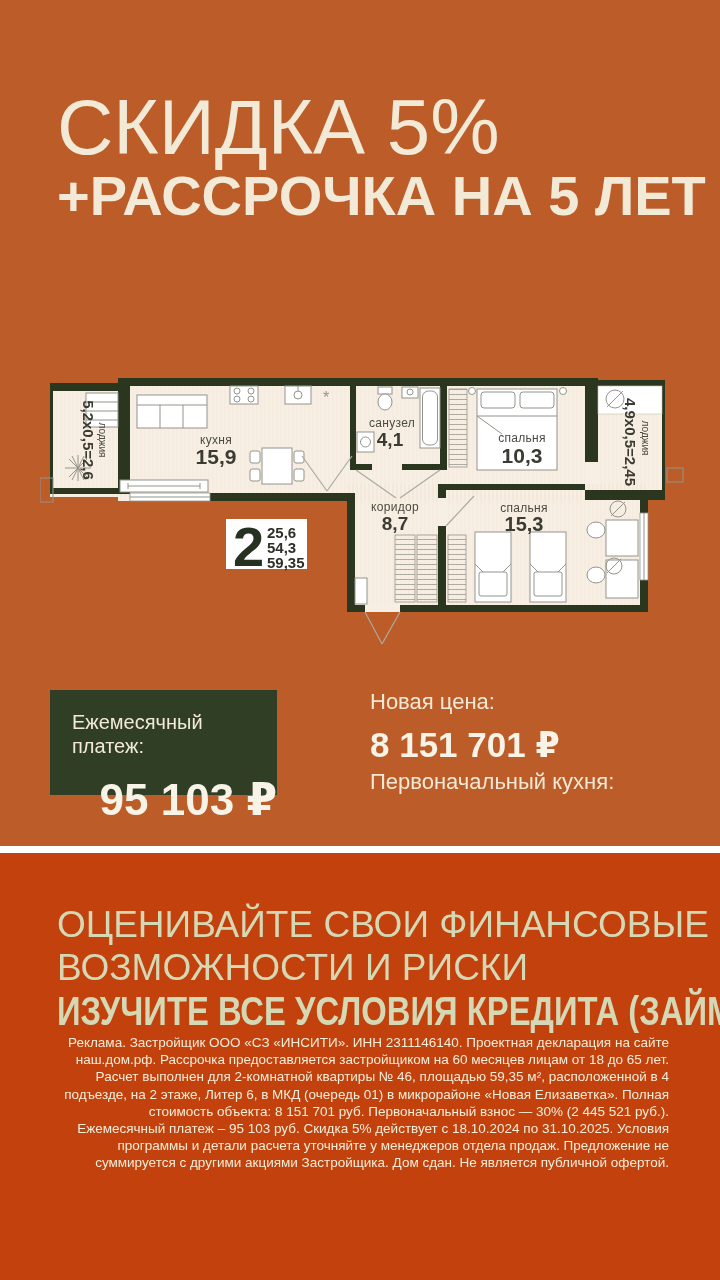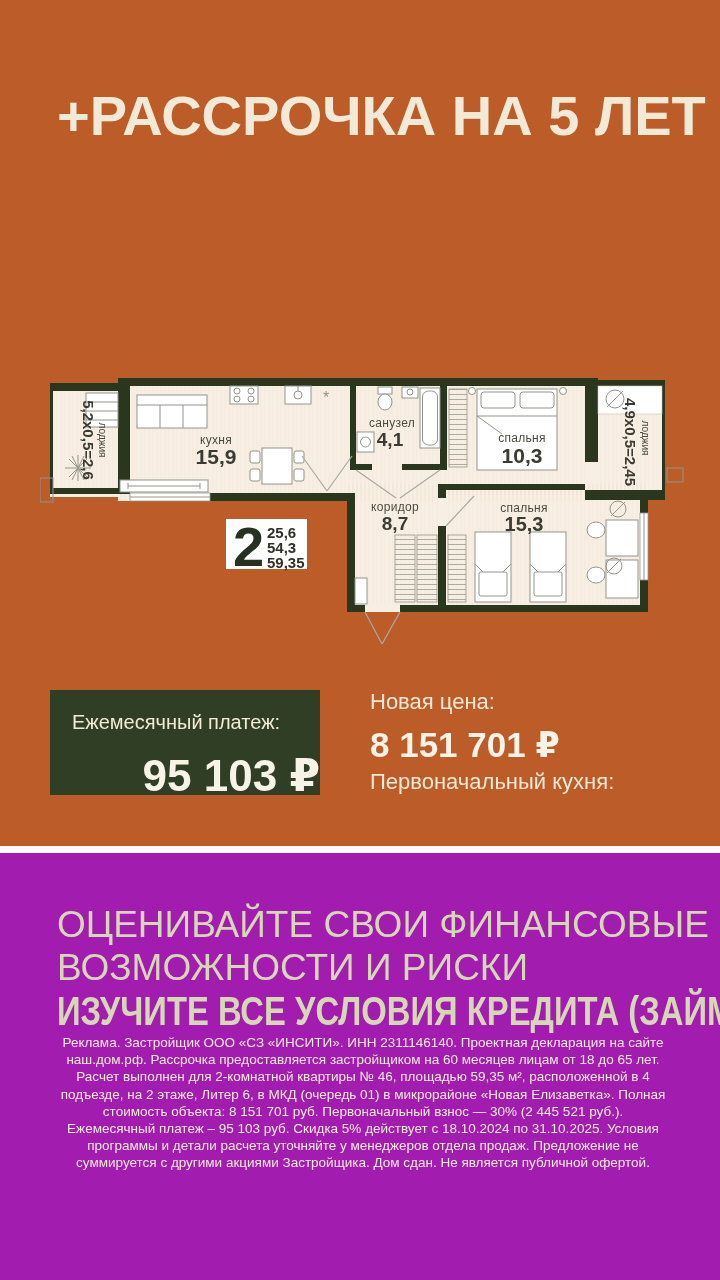--- a/index.html
+++ b/index.html
@@ -10,61 +10,62 @@
   }
   
   .top-section{position:absolute;left:0;top:0;width:720px;height:846px;background:#BC5C28;}
   .hero{position:absolute;left:57px;top:88px;color:#F2E9D6;}
   .hero-line1{font-size:78px;font-weight:400;line-height:1.02;letter-spacing:0;}
   .hero-line2{font-size:56px;font-weight:700;line-height:1.0;letter-spacing:0;text-align:center;}
   
   .floorplan{position:absolute;left:40px;top:372px;width:645px;height:295px;}
   
   .monthly-box{
-    position:absolute;left:50px;top:690px;width:270px;height:105px;
+    position:absolute;left:50px;top:690px;width:227px;height:105px;
     background:#2F3E24;box-sizing:border-box;padding:20px 0 0 22px;color:#F2E9D6;
   }
   .monthly-label{font-size:20px;line-height:1.2;}
   .monthly-value{font-size:44px;font-weight:700;line-height:1.0;margin-top:20px;color:#F7F3E7;
     font-family:"Liberation Sans","DejaVu Sans",sans-serif;text-align:right;}
   .price-col{position:absolute;left:370px;top:692px;color:#F2E9D6;}
   .price-label{font-size:22px;line-height:20px;}
   .price-value{font-size:35px;font-weight:700;line-height:37px;margin-top:14px;color:#F7F3E7;
     font-family:"Liberation Sans","DejaVu Sans",sans-serif;}
   .price-item + .price-item{margin-top:9px;}
   
   .divider{position:absolute;left:0;top:846px;width:720px;height:7px;background:#FFFFFF;}
   
-  .bottom-section{position:absolute;left:0;top:853px;width:720px;height:427px;background:#a21caf;}
+  .bottom-section{position:absolute;left:0;top:853px;width:720px;height:427px;background:#c2410c;}
   .warning{position:absolute;left:57px;top:50px;color:#D5D8B5;}
   .warning-line{font-size:37px;font-weight:400;line-height:43px;letter-spacing:0;}
   .warning-line3{
     font-size:41px;font-weight:700;line-height:44px;display:inline-block;
     transform:scaleX(0.8);transform-origin:left center;white-space:nowrap;
   }
   .legal{
     position:absolute;left:57px;top:181px;width:612px;
-    font-size:13.5px;line-height:17.2px;color:#F1EEDA;text-align:center;
+    font-size:13.5px;line-height:17.2px;color:#F1EEDA;text-align:right;
   }
   
   .room-name{font-size:12px;fill:#4A4B40;font-weight:400;letter-spacing:.3px;}
   .room-area{fill:#3A3B32;font-weight:700;}
   .balc-dims{font-size:15px;fill:#3A3B32;font-weight:700;}
   .balc-name{font-size:10px;fill:#4A4B40;}
   .furn{fill:#FFFFFF;stroke:#93948B;stroke-width:1;}
   .furnline{stroke:#93948B;stroke-width:1;fill:none;}
   .openline{stroke:#A9AAA0;stroke-width:1.2;fill:none;}
 </style>
 </head>
 <body>
 
 <div class="page">
 
   <div class="top-section">
     <div class="hero">
+      <div class="hero-line1">СКИДКА 5%</div>
       <div class="hero-line2">+РАССРОЧКА НА 5 ЛЕТ</div>
     </div>
 
     <svg class="floorplan" viewBox="0 0 645 295">
       <defs>
         <pattern id="hatchTex" width="4" height="4" patternUnits="userSpaceOnUse">
           <path d="M1 0 V4" stroke="#EDDFD0" stroke-width="1" opacity="0.45"></path>
         </pattern>
         <pattern id="wardrobeH" width="6" height="5" patternUnits="userSpaceOnUse">
           <path d="M0 2.5 H6" stroke="#9A9B92" stroke-width="0.8"></path>

